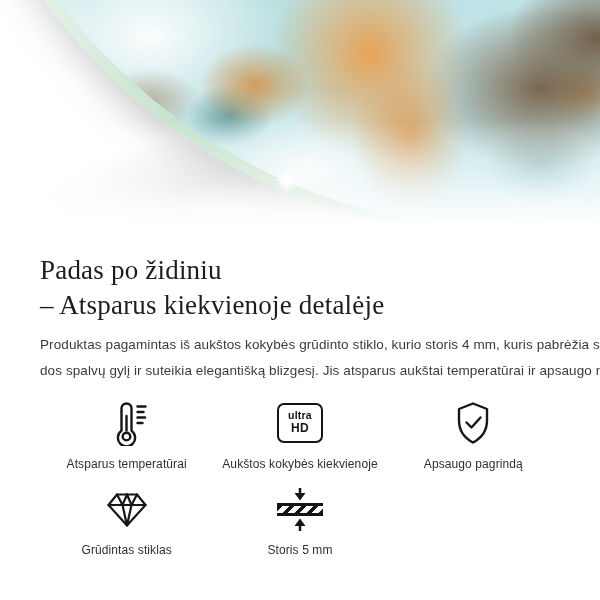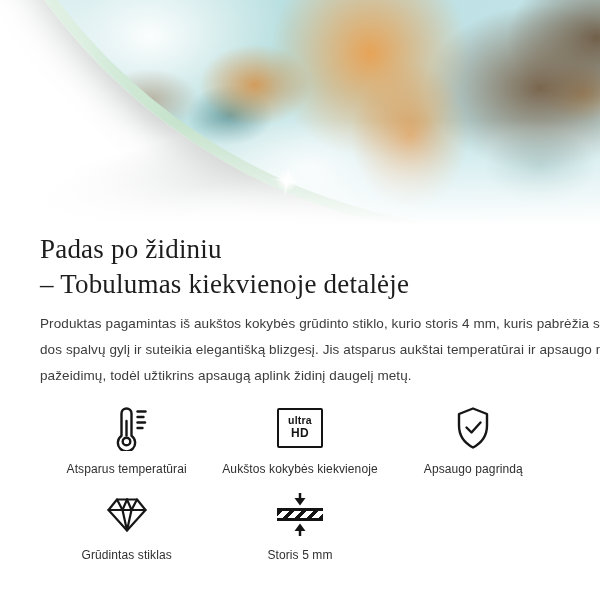--- a/index.html
+++ b/index.html
@@ -49,36 +49,36 @@
     background:linear-gradient(90deg, rgba(255,255,255,0), #fff 42%, #fff 58%, rgba(255,255,255,0)); }
   .hero-fade { position:absolute; inset:0; pointer-events:none;
     background:
       linear-gradient(180deg, rgba(255,255,255,0) 52%, rgba(255,255,255,.55) 76%, #ffffff 97%),
       linear-gradient(245deg, rgba(255,255,255,0) 72%, rgba(255,255,255,.85) 95%);
   }
 
   
   .content { padding:0 40px; }
   h1 {
-    margin:0 0 0; font-family:"Liberation Serif","DejaVu Serif",serif;
+    margin:21px 0 0; font-family:"Liberation Serif","DejaVu Serif",serif;
     font-size:27px; line-height:35px; font-weight:500; color:#1d1d1d; letter-spacing:.2px;
   }
   h1 span { display:block; }
   .desc { margin:9px 0 0; font-size:13.5px; line-height:26px; color:#3b3b3b; letter-spacing:.1px; }
   .desc span { display:block; white-space:nowrap; }
 
   
   .features { margin-top:16px; display:grid; grid-template-columns:repeat(3,1fr); row-gap:15px; }
   .feature { display:flex; flex-direction:column; align-items:center; text-align:center; }
   .icon-box { height:46px; display:flex; align-items:center; justify-content:center; }
   .feature .label { margin-top:11px; font-size:12px; color:#2f2f2f; letter-spacing:.1px; }
   .feature svg { display:block; }
 
   
-  .uhd { width:42px; height:36px; border:2.6px solid #141414; border-radius:2px;
+  .uhd { width:42px; height:36px; border:2.6px solid #141414; border-radius:7px;
     display:flex; flex-direction:column; align-items:center; justify-content:center; color:#141414; }
   .uhd .u { font-size:10.5px; font-weight:700; line-height:11px; letter-spacing:.2px; }
   .uhd .h { font-size:12px; font-weight:700; line-height:15px; letter-spacing:.3px; }
 
   
   .hatch-tri { width:46px; height:40px;
     background:repeating-linear-gradient(135deg,#161616 0 4.5px, transparent 4.5px 10.5px);
     clip-path:polygon(0 100%, 100% 0, 100% 100%); }
 
   
@@ -97,27 +97,26 @@
     <div class="glass-edge"></div>
     <div class="marble"></div>
     <div class="sparkle"></div>
     <div class="hero-fade"></div>
   </div>
 
   <div class="content">
 
     <h1>
       <span>Padas po židiniu</span>
-      <span>– Tobulumas kiekvienoje detalėje</span>
+      <span>– Atsparus kiekvienoje detalėje</span>
     </h1>
 
     <p class="desc">
       <span>Produktas pagamintas iš aukštos kokybės grūdinto stiklo, kurio storis 4 mm, kuris pabrėžia spau-</span>
       <span>dos spalvų gylį ir suteikia elegantišką blizgesį. Jis atsparus aukštai temperatūrai ir apsaugo nuo</span>
-      <span>pažeidimų, todėl užtikrins apsaugą aplink židinį daugelį metų.</span>
     </p>
 
     <div class="features">
 
       <div class="feature">
         <div class="icon-box">
           <svg width="46" height="46" viewBox="0 0 46 46" fill="none" stroke="#161616" stroke-width="2.4" stroke-linecap="round" stroke-linejoin="round">
             <path d="M17.5 30.8 L17.5 8.5 A5 5 0 0 1 27.5 8.5 L27.5 30.8 A8.6 8.6 0 1 1 17.5 30.8 Z"></path>
             <circle cx="22.5" cy="36.5" r="3.8"></circle>
             <path d="M22.5 30.5 V16"></path>

